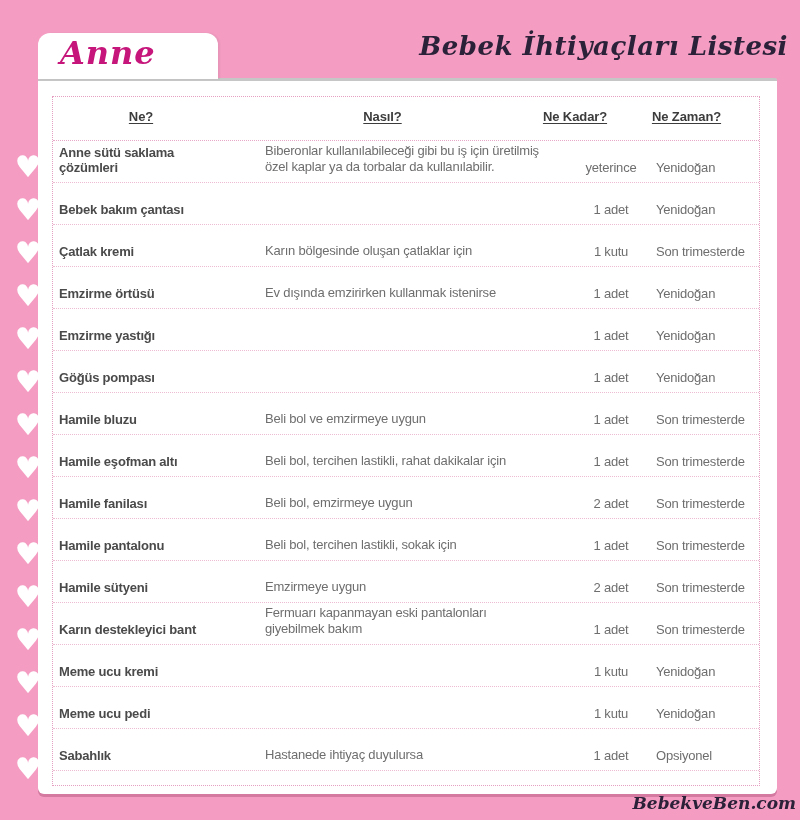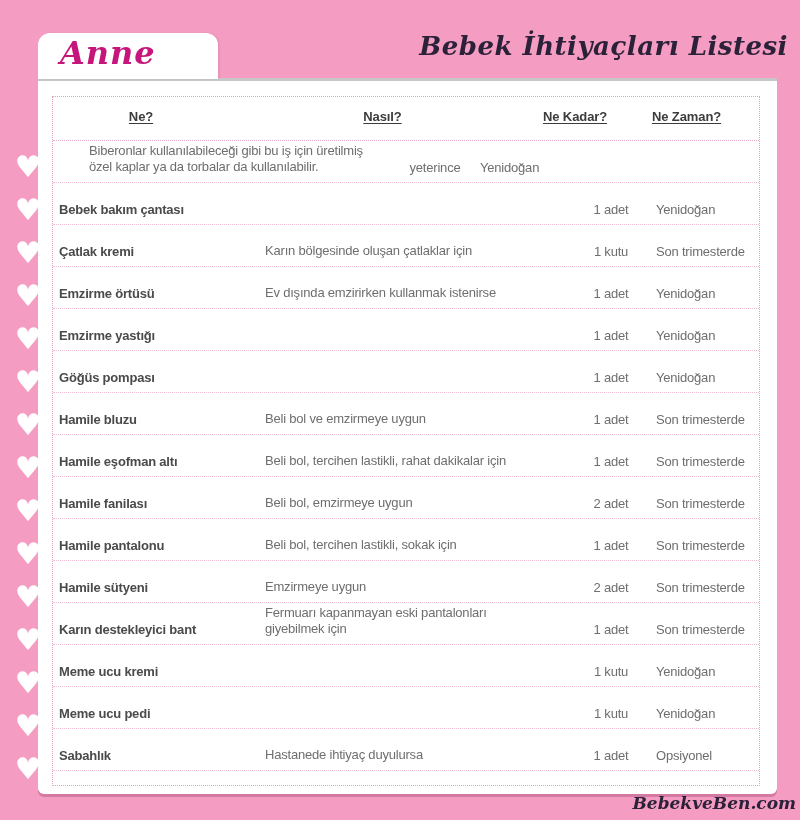--- a/index.html
+++ b/index.html
@@ -114,20 +114,22 @@
   <div class="frame">
 
     <div class="thead">
       <div class="h w1">Ne?</div>
       <div class="h w2">Nasıl?</div>
       <div class="h w3">Ne Kadar?</div>
       <div class="h w4">Ne Zaman?</div>
     </div>
 
     <div class="row">
+      <div class="c1">Anne sütü saklama
+çözümleri</div>
       <div class="c2">Biberonlar kullanılabileceği gibi bu iş için üretilmiş
 özel kaplar ya da torbalar da kullanılabilir.</div>
       <div class="c3">yeterince</div>
       <div class="c4">Yenidoğan</div>
     </div>
     <div class="row">
       <div class="c1">Bebek bakım çantası</div>
       <div class="c2"></div>
       <div class="c3">1 adet</div>
       <div class="c4">Yenidoğan</div>
@@ -182,21 +184,21 @@
     </div>
     <div class="row">
       <div class="c1">Hamile sütyeni</div>
       <div class="c2">Emzirmeye uygun</div>
       <div class="c3">2 adet</div>
       <div class="c4">Son trimesterde</div>
     </div>
     <div class="row">
       <div class="c1">Karın destekleyici bant</div>
       <div class="c2">Fermuarı kapanmayan eski pantalonları
-giyebilmek için</div>
+giyebilmek bakım</div>
       <div class="c3">1 adet</div>
       <div class="c4">Son trimesterde</div>
     </div>
     <div class="row">
       <div class="c1">Meme ucu kremi</div>
       <div class="c2"></div>
       <div class="c3">1 kutu</div>
       <div class="c4">Yenidoğan</div>
     </div>
     <div class="row">

